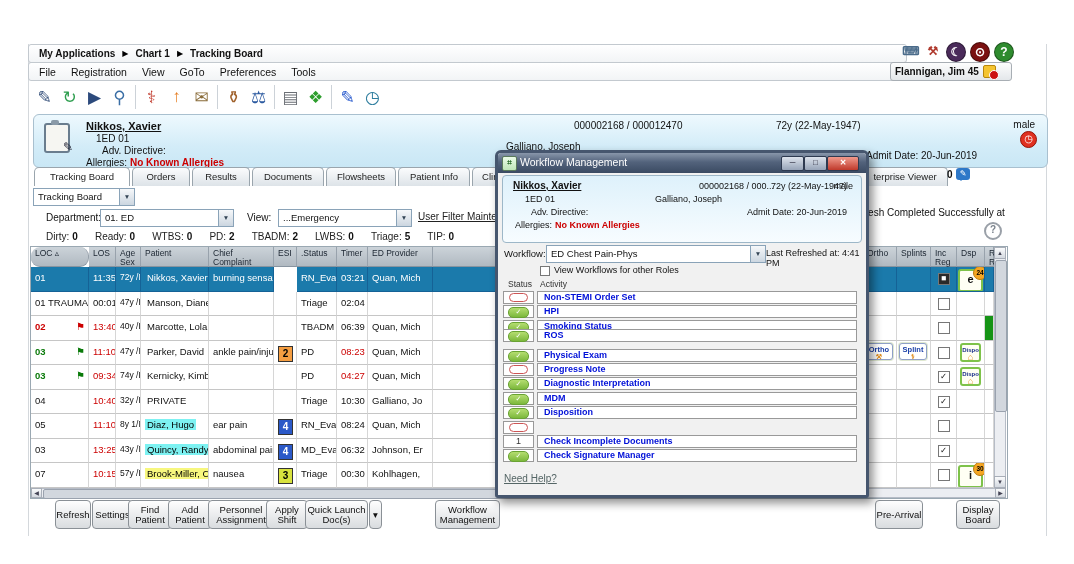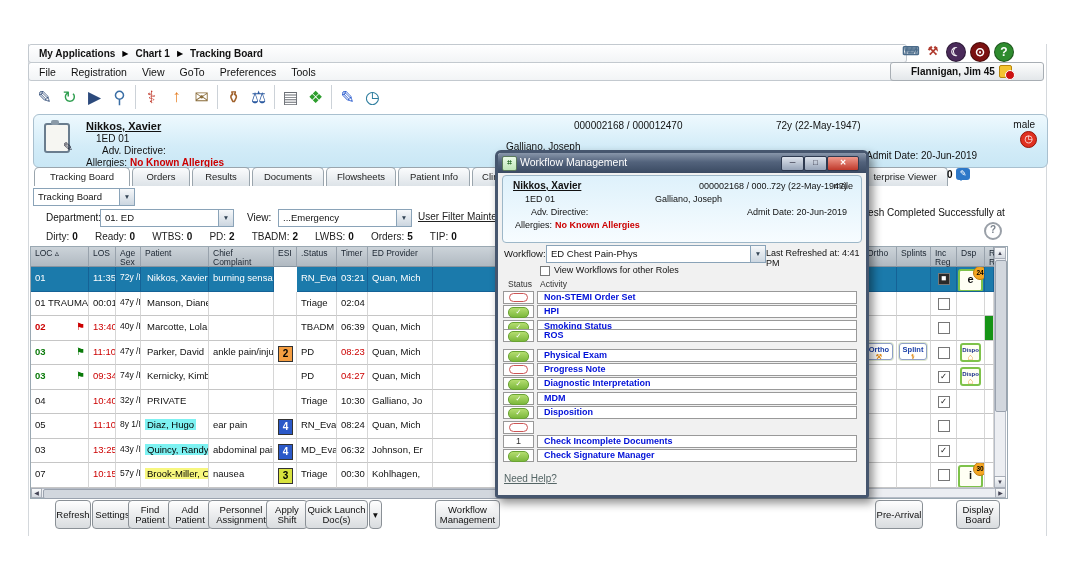--- a/index.html
+++ b/index.html
@@ -6,21 +6,21 @@
   #stage{position:relative;width:1074px;height:564px;background:#fff;overflow:hidden;font-size:10px;color:#111;}
   .abs{position:absolute;}
   .bar{position:absolute;background:linear-gradient(#ffffff,#f2f4f6);border:1px solid #c3c9cf;border-radius:3px;display:flex;align-items:center;}
   .crumb{font-weight:bold;font-size:10px;color:#111;}
   .csep{font-size:8px;margin:0 7px;color:#000;}
   .menuitem{font-size:10.5px;margin-right:15px;color:#111;cursor:default;}
   .topico{width:18px;height:18px;margin-left:4px;border-radius:50%;display:flex;align-items:center;justify-content:center;font-size:12px;font-weight:bold;}
   .topico.sq{border-radius:3px;}
   .tico{width:25px;height:26px;display:flex;align-items:center;justify-content:center;font-size:17px;}
   .tsep{width:1px;height:24px;background:#ccd2d8;margin:0 3px;}
-  .userbadge{position:absolute;left:890px;top:62px;width:112px;height:17px;background:linear-gradient(#fdfdfd,#e3e7ea);border:1px solid #a8aeb4;border-radius:3px;font-weight:bold;font-size:10px;display:flex;align-items:center;padding:0 20px;}
+  .userbadge{position:absolute;left:890px;top:62px;width:112px;height:17px;background:linear-gradient(#fdfdfd,#e3e7ea);border:1px solid #a8aeb4;border-radius:3px;font-weight:bold;font-size:10px;display:flex;align-items:center;padding:0 4px;}
   .notedot{width:11px;height:11px;background:#f4c430;border:1px solid #b8860b;border-radius:2px;margin-left:4px;position:relative;}
   .notedot::after{content:"";position:absolute;right:-4px;bottom:-3px;width:8px;height:8px;background:#cc1111;border-radius:50%;border:1px solid #fff;}
   
   .banner{position:absolute;left:33px;top:114px;width:1013px;height:52px;border:1px solid #a9c0cf;border-radius:6px;background:linear-gradient(180deg,#eef9fe 0%,#d3ecf8 60%,#c9e7f5 100%);}
   .pname{font-weight:bold;text-decoration:underline;font-size:11px;}
   .red{color:#cc0000;}
   .clip{width:22px;height:26px;background:#f6f6f2;border:2px solid #6a7d8e;border-radius:3px;position:relative;}
   .clip::before{content:"";position:absolute;left:5px;top:-5px;width:8px;height:5px;background:#8a9aa8;border-radius:2px;}
   .clip::after{content:"\270E";position:absolute;right:-5px;bottom:-3px;font-size:12px;color:#223;}
   .alarm{width:15px;height:15px;background:#e03020;border-radius:50%;border:1px solid #941205;color:#fff;font-size:10px;line-height:14px;text-align:center;}
@@ -171,27 +171,27 @@
   <span class="abs" style="left:862px;top:207px;width:143px;white-space:nowrap;overflow:hidden;">fresh Completed Successfully at 16:40</span>
   <div class="qmark" style="left:984px;top:222px;">?</div>
 
   <div class="abs" style="left:46px;top:231px;display:flex;gap:17px;" id="stats">
       <span><span class="statlbl">Dirty:</span><span class="statval">0</span></span>
       <span><span class="statlbl">Ready:</span><span class="statval">0</span></span>
       <span><span class="statlbl">WTBS:</span><span class="statval">0</span></span>
       <span><span class="statlbl">PD:</span><span class="statval">2</span></span>
       <span><span class="statlbl">TBADM:</span><span class="statval">2</span></span>
       <span><span class="statlbl">LWBS:</span><span class="statval">0</span></span>
-      <span><span class="statlbl">Orders:</span><span class="statval">5</span></span>
+      <span><span class="statlbl">Triage:</span><span class="statval">5</span></span>
       <span><span class="statlbl">TIP:</span><span class="statval">0</span></span>
     </div>
 
   <div id="tblwrap">
     <div id="thead">
-        <div class="hcell" style="left: 0px; width: 58px;">LOC ▵</div>
+        <div class="hcell" style="left: 0px; width: 58px; border-radius: 9px;">LOC ▵</div>
         <div class="hcell" style="left: 58px; width: 27px;">LOS</div>
         <div class="hcell" style="left: 85px; width: 25px;">Age
 Sex</div>
         <div class="hcell" style="left: 110px; width: 68px;">Patient</div>
         <div class="hcell" style="left: 178px; width: 65px;">Chief Complaint</div>
         <div class="hcell" style="left: 243px; width: 23px;">ESI</div>
         <div class="hcell" style="left: 266px; width: 40px;">.Status</div>
         <div class="hcell" style="left: 306px; width: 31px;">Timer</div>
         <div class="hcell" style="left: 337px; width: 65px;">ED Provider</div>
         <div class="hcell" style="left: 402px; width: 63px;"></div>

